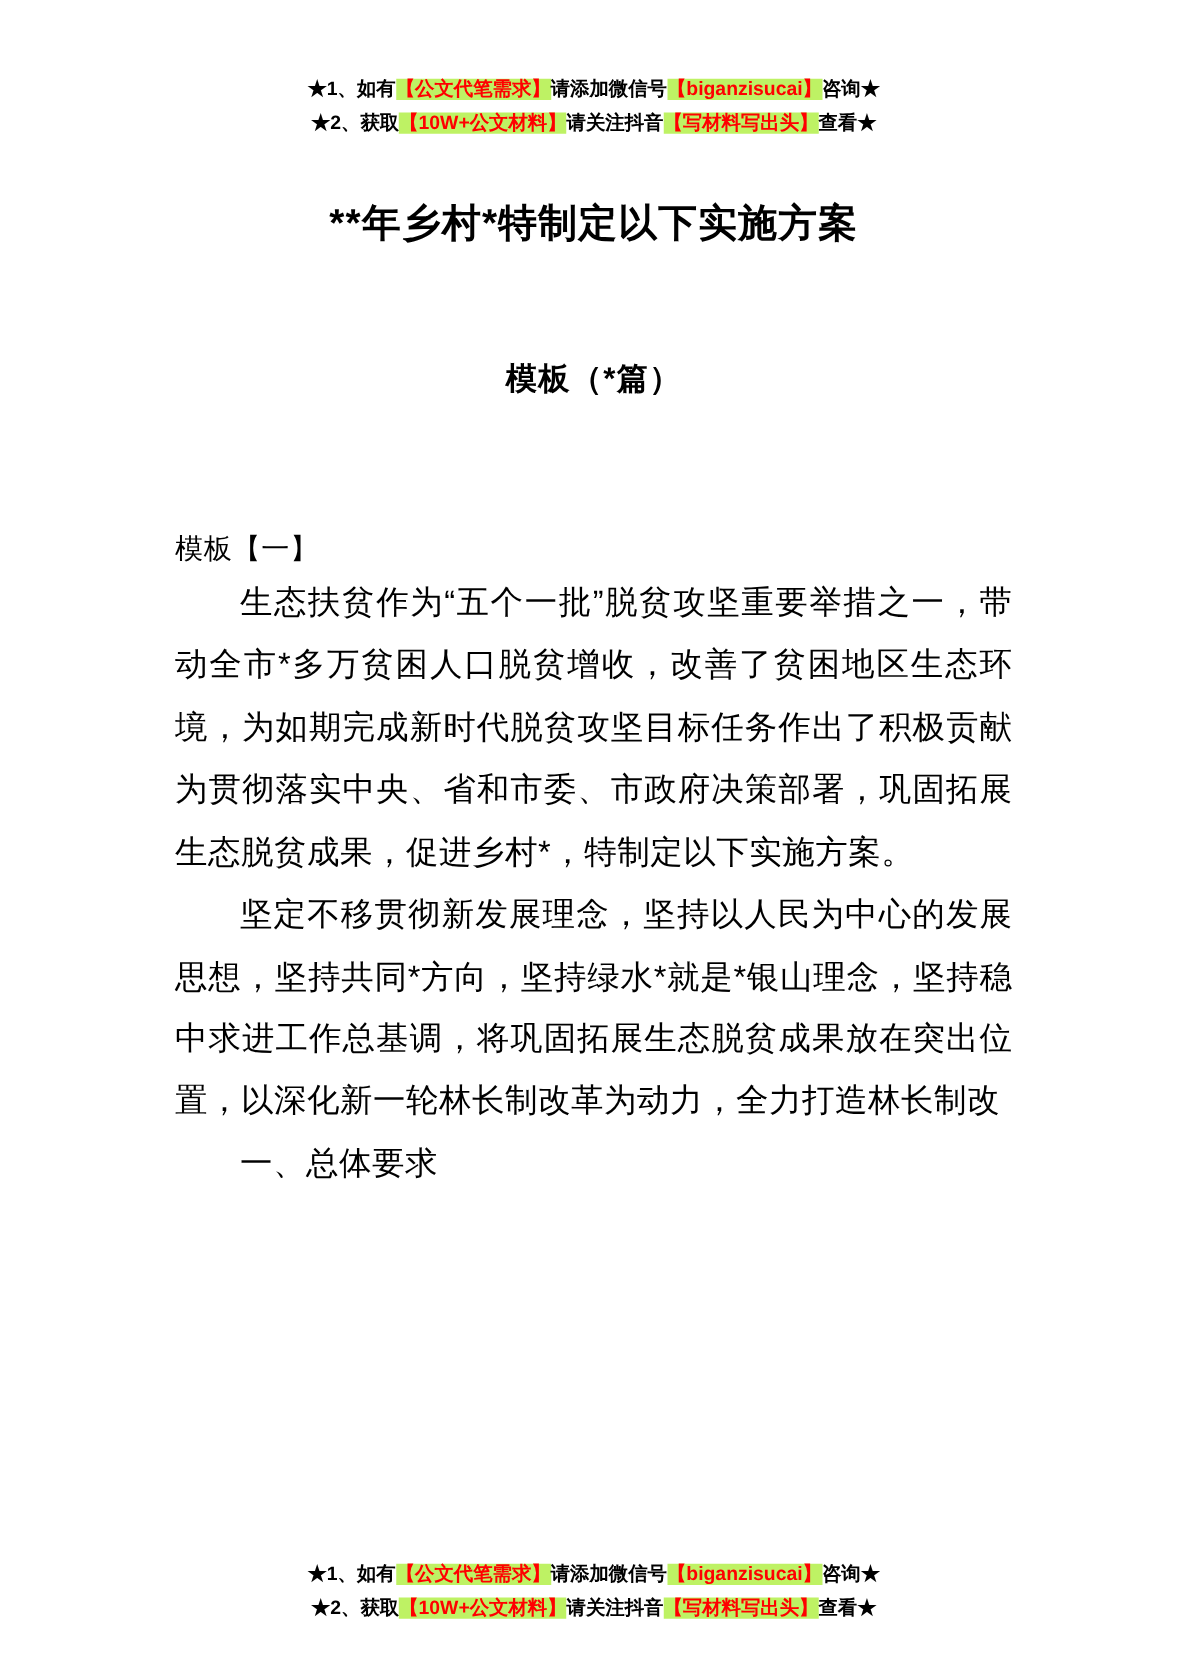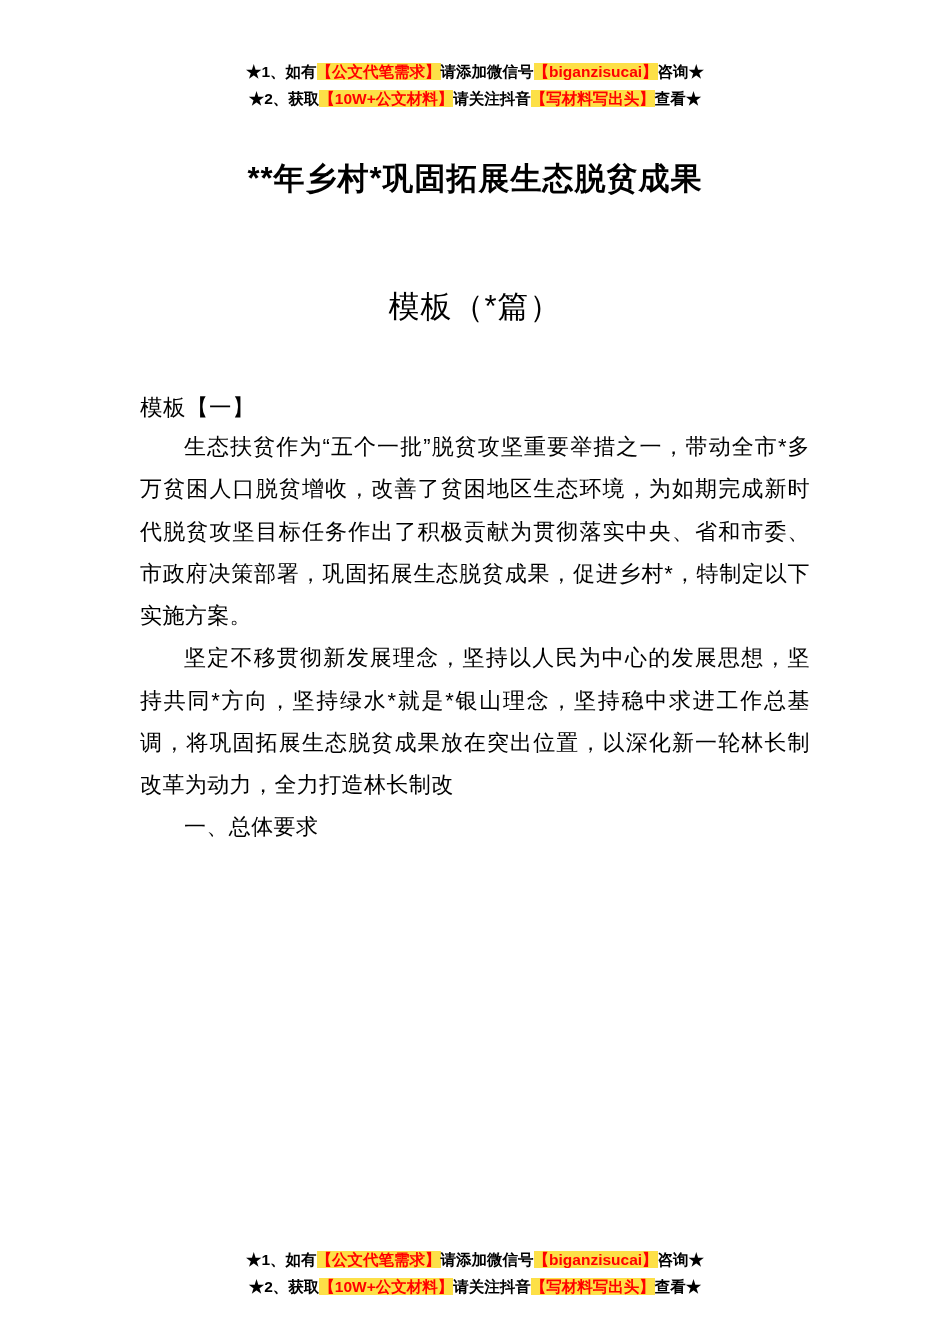--- a/index.html
+++ b/index.html
@@ -29,52 +29,52 @@
     font-size: 15.5px;
     font-weight: bold;
     line-height: 1.75;
     letter-spacing: 0px;
     white-space: nowrap;
   }
   .promo .line {
     display: block;
   }
   .hl-red {
-    background: #fde047;
+    background: #bef264;
     color: #ff0000;
   }
   .ul {
   }
 
   
   .doc-title {
     text-align: center;
     font-size: 31px;
     font-weight: bold;
     line-height: 1.35;
     margin-top: 46px;
     letter-spacing: 1px;
   }
   .doc-title-2 {
     text-align: center;
-    font-size: 31px;
-    font-weight: normal;
+    font-size: 25px;
+    font-weight: bold;
     margin-top: 86px;
     letter-spacing: 1px;
   }
 
   
   .section-label {
     font-size: 22.5px;
-    margin-top: 62px;
+    margin-top: 102px;
     line-height: 1.6;
     letter-spacing: 0.5px;
   }
   p.body {
-    font-size: 22px;
+    font-size: 26px;
     line-height: 1.92;
     margin: 0;
     text-align: justify;
     text-justify: inter-ideograph;
     letter-spacing: 0.4px;
   }
   .indent {
     text-indent: 2em;
   }
   .gap-lg {
@@ -95,21 +95,21 @@
 </head>
 <body>
 
 <div class="page">
 
   <div class="promo">
     <span class="line"><span>★</span><span>1、如有</span><span class="hl-red">【公文代笔需求】</span><span>请添加微信号</span><span class="hl-red">【biganzisucai】</span><span>咨询</span><span>★</span></span>
     <span class="line"><span>★</span><span>2、获取</span><span class="hl-red">【10W+公文材料】</span><span>请</span><span class="ul">关注</span><span>抖音</span><span class="hl-red">【写材料写出头】</span><span>查看</span><span>★</span></span>
   </div>
 
-  <div class="doc-title">**年乡村*巩固拓展生态脱贫成果</div>
+  <div class="doc-title">**年乡村*特制定以下实施方案</div>
   <div class="doc-title-2">模板（*篇）</div>
 
   <div class="section-label">模板【一】</div>
 
   <p class="body indent gap-lg">生态扶贫作为“五个一批”脱贫攻坚重要举措之一，带动全市*多万贫困人口脱贫增收，改善了贫困地区生态环境，为如期完成新时代脱贫攻坚目标任务作出了积极贡献为贯彻落实中央、省和市委、市政府决策部署，巩固拓展生态脱贫成果，促进乡村*，特制定以下实施方案。</p>
 
   <p class="body indent gap-md">坚定不移贯彻新发展理念，坚持以人民为中心的发展思想，坚持共同*方向，坚持绿水*就是*银山理念，坚持稳中求进工作总基调，将巩固拓展生态脱贫成果放在突出位置，以深化新一轮林长制改革为动力，全力打造林长制改</p>
 
   <p class="body indent gap-md">一、总体要求</p>
 

